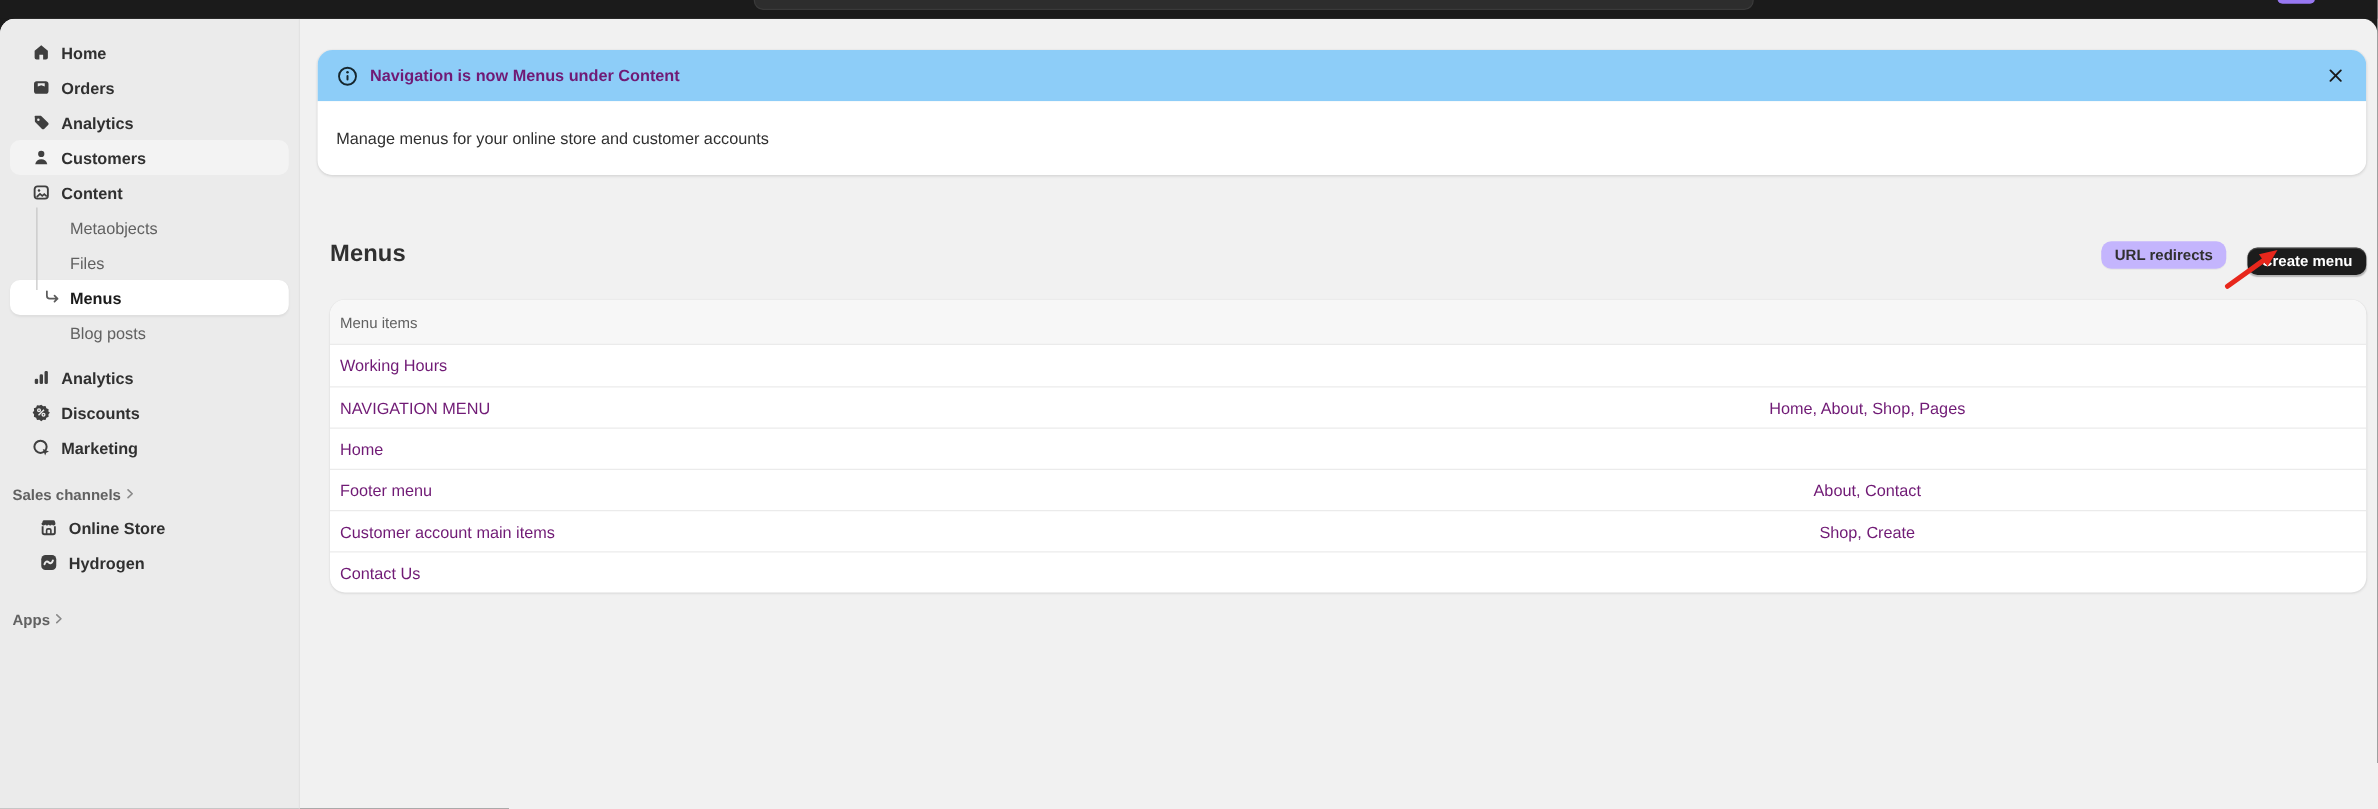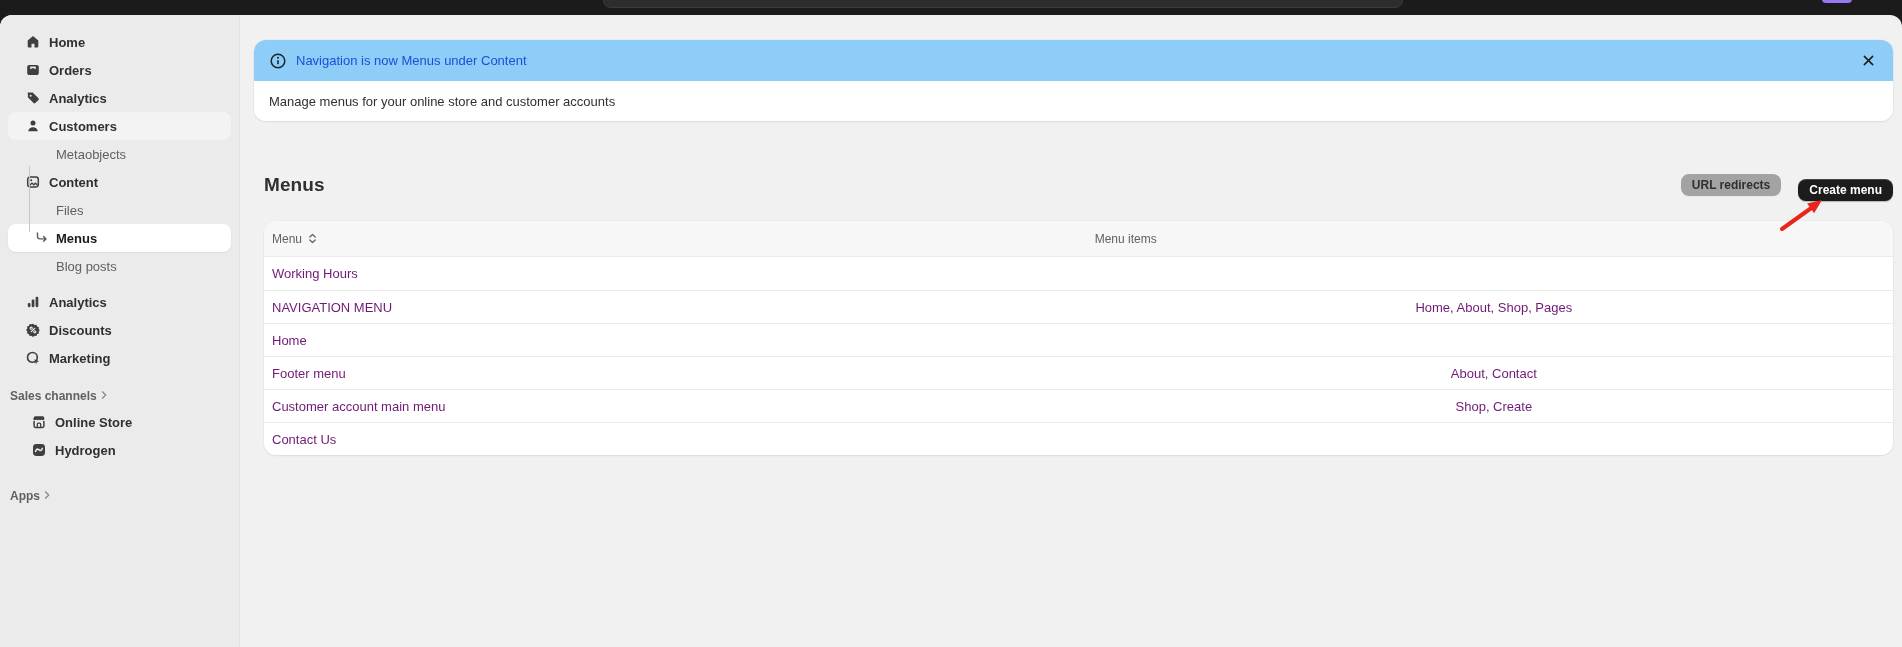--- a/index.html
+++ b/index.html
@@ -59,39 +59,39 @@
   
   .main { flex:1; padding:25px 9px 0 14px; position:relative; }
   .banner {
     border-radius:12px; overflow:hidden;
     box-shadow:0 1px 2px rgba(0,0,0,.08), 0 0 0 1px rgba(0,0,0,.02);
   }
   .banner-head {
     background:#8dcdf8; height:41px;
     display:flex; align-items:center; gap:9px; padding:0 15px;
   }
-  .banner-title { font-size:13px; font-weight:400; color:#1d4ed8;text-align:center; }
+  .banner-title { font-size:13px; font-weight:700; color:#701a75;text-align:center; }
   .banner-close {
     margin-left:auto; width:20px; height:20px; display:flex;
     align-items:center; justify-content:center; border-radius:4px;
   }
   .banner-body {
-    background:#ffffff; height:40px; display:flex; align-items:center;
+    background:#ffffff; height:59px; display:flex; align-items:center;
     padding:0 15px; font-size:13px; color:#303030;
   }
   .content { margin:50px 0 0 10px; }
   .page-head { display:flex; align-items:center; height:27px; }
   .page-title { font-size:19px; font-weight:700; color:#303030; letter-spacing:.1px; }
   .page-actions { margin-left:auto; display:flex; gap:17px; align-items:center; }
   .btn {
     height:22px; padding:0 11px; border-radius:8px; border:none;
     font-family:inherit; font-size:12px; font-weight:600;
     display:flex; align-items:center;
   }
-  .btn-secondary { background:#a3a3a3; color:#303030; box-shadow:0 1px 0 rgba(0,0,0,.04); }
+  .btn-secondary { background:#c4b5fd; color:#303030; box-shadow:0 1px 0 rgba(0,0,0,.04); }
   .btn-primary {
     background:#1c1c1c; color:#ffffff; font-weight:700;
     box-shadow:inset 0 1px 0 rgba(255,255,255,.18), 0 1px 1px rgba(0,0,0,.25);
     margin-top:11px;
   }
   
   .card {
     margin-top:23px; background:#ffffff; border-radius:12px; overflow:hidden;
     box-shadow:0 1px 2px rgba(0,0,0,.07), 0 0 0 1px rgba(0,0,0,.02);
   }
@@ -154,33 +154,33 @@
       <div class="nav-item hovered">
         <span class="ico">
           <svg viewBox="0 0 16 16" width="16" height="16">
               <circle cx="8" cy="5.1" r="2.5" fill="#3f3f3f"></circle>
               <path d="M3.2 13.3c.4-2.7 2.4-4 4.8-4s4.4 1.3 4.8 4H3.2z" fill="#3f3f3f"></path>
             </svg>
         </span>
         <span>Customers</span>
       </div>
 
-      <div class="nav-item child">
-        <span>Metaobjects</span>
-      </div>
-
       <div class="nav-item">
         <span class="ico">
           <svg viewBox="0 0 16 16" width="16" height="16">
               <rect x="2.7" y="3.1" width="10.6" height="9.8" rx="2.3" fill="none" stroke="#3f3f3f" stroke-width="1.5"></rect>
               <circle cx="6.2" cy="6.3" r="1" fill="#3f3f3f"></circle>
               <path d="M4.4 11.6 7 9.1l1.8 1.6 1.6-1.4 2 1.8" stroke="#3f3f3f" stroke-width="1.4" fill="none"></path>
             </svg>
         </span>
         <span>Content</span>
+      </div>
+
+      <div class="nav-item child">
+        <span>Metaobjects</span>
       </div>
 
       <div class="nav-item child">
         <span>Files</span>
       </div>
 
       <div class="nav-item child selected">
         <span class="ico">
           <svg viewBox="0 0 16 16" width="16" height="16">
               <path d="M3.5 3v3.6c0 1.3 1 2.3 2.3 2.3h6.2M9.6 6.5 12 8.9 9.6 11.3" stroke="#5c5c5c" stroke-width="1.4" fill="none" stroke-linecap="round" stroke-linejoin="round"></path>
@@ -296,28 +296,20 @@
       <div class="page-head">
         <h1 class="page-title">Menus</h1>
         <div class="page-actions">
           <button class="btn btn-secondary">URL redirects</button>
           <button class="btn btn-primary">Create menu</button>
         </div>
       </div>
 
       <div class="card">
         <div class="thead">
-          <div class="tcol1">
-            <span>Menu</span>
-            <span style="display:flex">
-              <svg viewBox="0 0 12 12" width="11" height="11">
-                  <path d="M3 4.4 6 1.6l3 2.8M3 7.6l3 2.8 3-2.8" stroke="#616161" stroke-width="1.3" fill="none" stroke-linecap="round" stroke-linejoin="round"></path>
-                </svg>
-            </span>
-          </div>
           <div class="tcol2">
             <span>Menu items</span>
           </div>
         </div>
 
         <div class="trow">
           <div class="tcol1">Working Hours</div>
           <div class="tcol2"></div>
         </div>
         <div class="trow">
@@ -325,21 +317,21 @@
           <div class="tcol2">Home, About, Shop, Pages</div>
         </div>
         <div class="trow">
           <div class="tcol1">Home</div>
         </div>
         <div class="trow">
           <div class="tcol1">Footer menu</div>
           <div class="tcol2">About, Contact</div>
         </div>
         <div class="trow">
-          <div class="tcol1">Customer account main menu</div>
+          <div class="tcol1">Customer account main items</div>
           <div class="tcol2">Shop, Create</div>
         </div>
         <div class="trow">
           <div class="tcol1">Contact Us</div>
           <div class="tcol2"></div>
         </div>
       </div>
 
     </div>
   </main>

